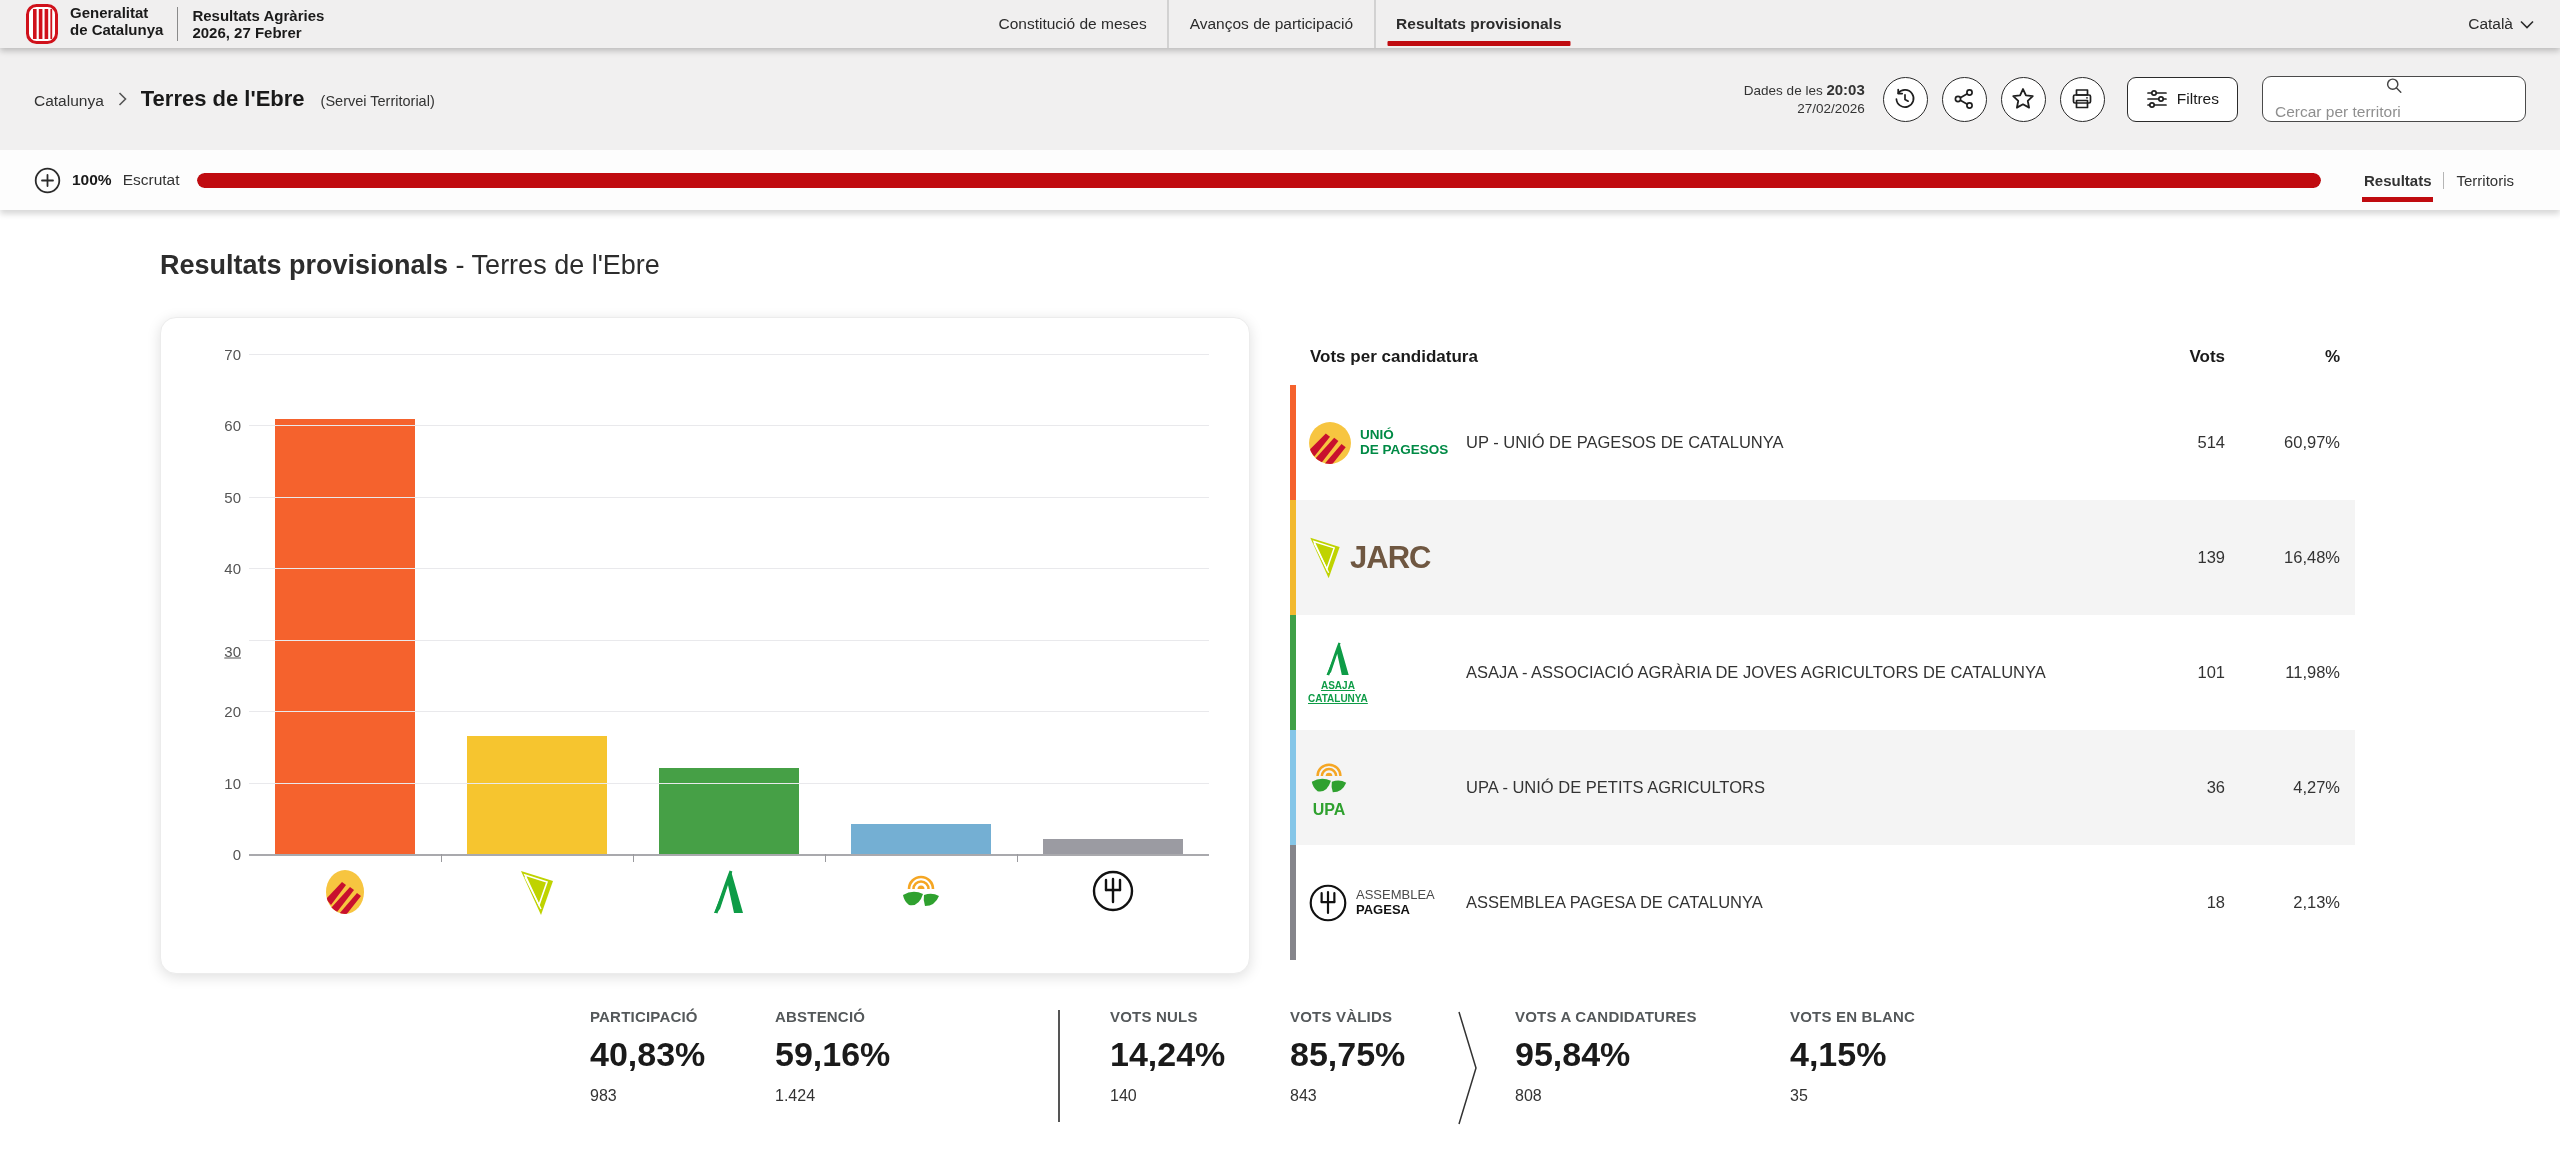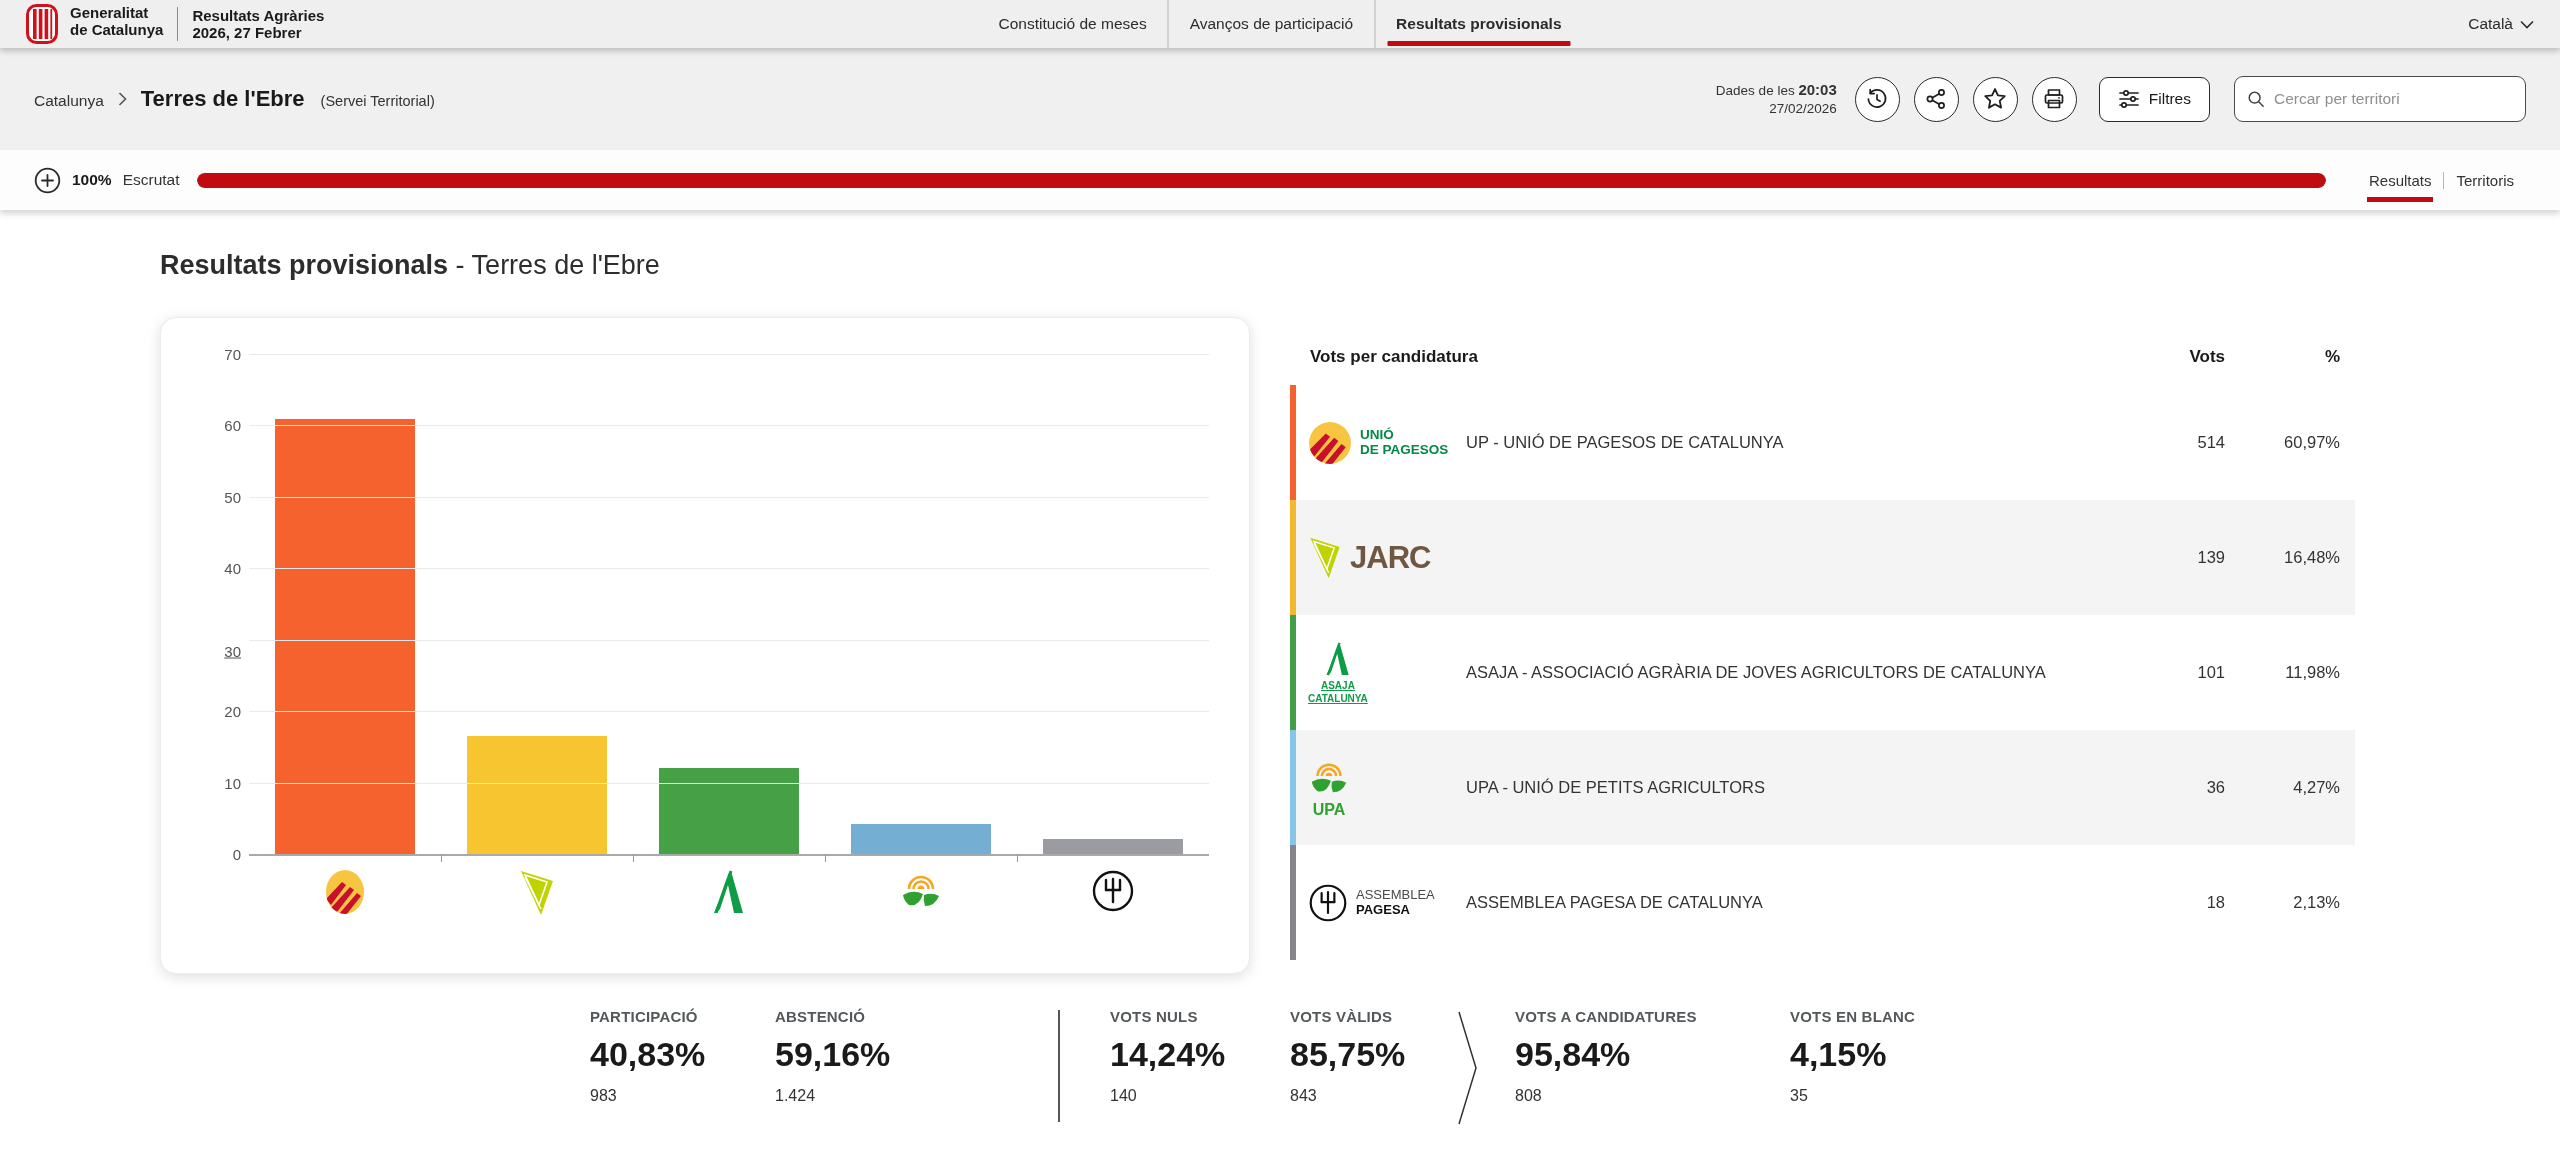--- a/index.html
+++ b/index.html
@@ -43,37 +43,37 @@
   .crumb-suffix { font-size: 14.5px; color: #333; margin-left: 2px; }
   .crumb-right { margin-left: auto; display: flex; align-items: center; gap: 14px; }
   .data-time { text-align: right; font-size: 13.5px; color: #333; line-height: 1.35; margin-right: 4px;}
   .data-time b { font-size: 15px; }
   .icon-btn { width: 45px; height: 45px; border-radius: 50%; background: #fff;
     border: 1.6px solid #2b2b2b; display: flex; align-items: center; justify-content: center;
     cursor: pointer; }
   .filters-btn { height: 45px; background: #fff; border: 1.6px solid #2b2b2b;
     border-radius: 9px; display: flex; align-items: center; gap: 9px; padding: 0 18px;
     font-size: 15.5px; color: #1a1a1a; cursor: pointer; margin-left: 8px; }
-  .search-box { height: 46px; width: 292px; background: #fff; border: 1.6px solid #4a4a4a;
-    border-radius: 9px; display: flex; align-items: center; padding: 0 12px; gap: 9px; margin-left: 10px;}
+  .search-box { height: 46px; width: 264px; background: #fff; border: 1.6px solid #4a4a4a;
+    border-radius: 9px; display: flex; align-items: center; padding: 0 12px; gap: 9px; margin-left: 10px; flex-direction: column;}
   .search-box input { border: none; outline: none; font-size: 15.5px; width: 100%;
     font-family: "Liberation Sans", sans-serif; color: #333; background: transparent; }
   .search-box input::placeholder { color: #8f8f8f; }
   
   .scrutiny-row { height: 60px; background: #fdfdfd; display: flex; align-items: center;
     padding: 0 34px; gap: 11px; position: relative; z-index: 10;
     box-shadow: 0 4px 6px rgba(0,0,0,.16); }
   .scrutiny-pct { font-weight: bold; font-size: 15.5px; color:#1a1a1a; }
   .scrutiny-label { font-size: 15.5px; color: #333; margin-right: 6px;}
   .progress-track { flex: 1; height: 15px; border-radius: 8px; background: #e4e4e4; overflow: hidden; }
   .progress-fill { height: 100%; background: #c00b10; border-radius: 8px; }
   .view-tabs { display: flex; align-items: center; margin-left: 20px; gap: 0; }
   .view-tab { font-size: 15px; color: #333; padding: 0 12px; cursor: pointer; position: relative; }
   .view-tab + .view-tab { border-left: 1px solid #b5b5b5; }
-  .view-tab.active { font-weight: normal; }
+  .view-tab.active { font-weight: bold; }
   .view-tab.active::after { content:""; position:absolute; left: 10px; right: 10px;
     bottom: -13px; height: 5px; background: #c00b10; }
   
   .content { padding: 40px 205px 0 160px; }
   .page-title { font-size: 27px; color: #2d2d2d; margin-bottom: 36px; }
   .page-title .t-bold { font-weight: bold; }
   .cols { display: flex; align-items: flex-start; }
   
   .chart-card { width: 1090px; height: 657px; background: #fff; border: 1px solid #ececec;
     border-radius: 16px; box-shadow: 0 3px 14px rgba(0,0,0,.13); padding: 36px 22px 0 24px;

